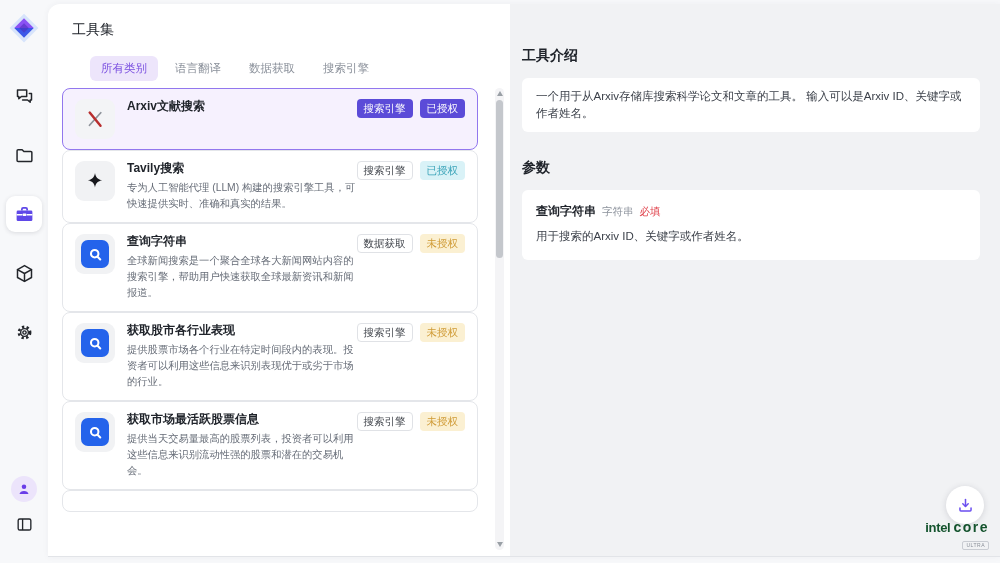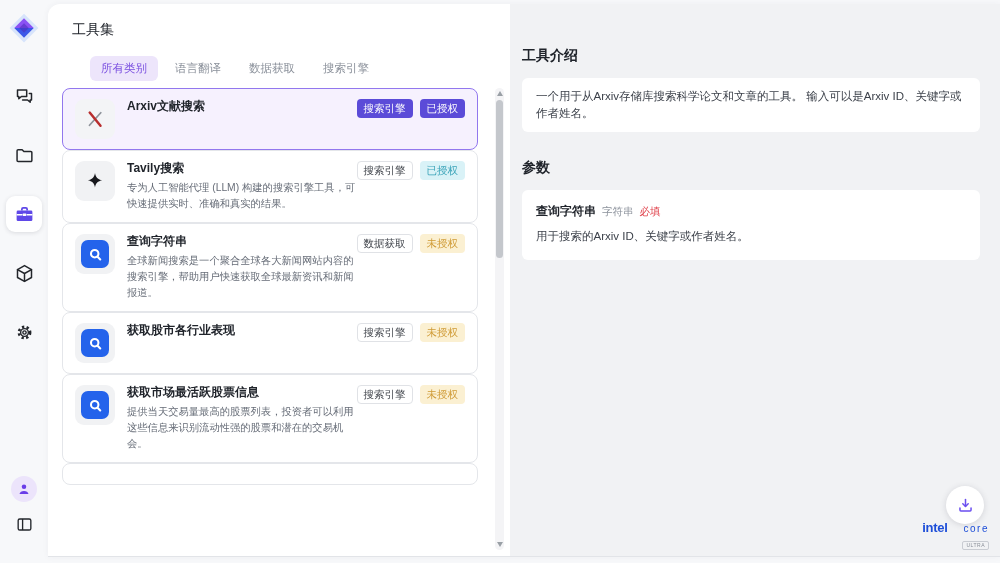--- a/index.html
+++ b/index.html
@@ -88,23 +88,23 @@
   .param-type{font-size:10.5px;color:#8b919b;}
   .param-req{font-size:10.5px;color:var(--req);}
   .param-desc{font-size:11.5px;color:#3c414a;margin-top:8px;}
   
   .fab{
     position:absolute;right:16px;bottom:39px;width:38px;height:38px;border-radius:50%;
     background:#fff;box-shadow:0 1px 6px rgba(50,50,70,.16);
     display:flex;align-items:center;justify-content:center;cursor:pointer;border:none;
   }
   .intel{position:absolute;right:11px;bottom:13px;text-align:right;line-height:1;}
-  .intel .row{display:flex;align-items:baseline;gap:16px;justify-content:flex-end;color:#1d4ed8;}
+  .intel .row{display:flex;align-items:baseline;gap:3px;justify-content:flex-end;color:#14532d;}
   .intel .i1{font-size:13px;font-weight:bold;letter-spacing:-0.3px;}
-  .intel .i2{font-size:10px;letter-spacing:1.5px;font-weight:normal;margin-top:7px;}
+  .intel .i2{font-size:14px;letter-spacing:1.5px;font-weight:bold;margin-top:7px;}
   .intel .i3{display:inline-block;margin-top:2px;font-size:5px;letter-spacing:.5px;color:#8a8f98;border:1px solid #c9ccd2;border-radius:2px;padding:1px 3px;}
 </style>
 </head>
 <body>
 
 <div class="rail">
   <div class="logo">
     <svg viewBox="0 0 24 24" width="30" height="30">
       <polygon points="12,0.5 23.5,12 12,23.5 0.5,12" fill="#d7e4fb"></polygon>
       <polygon points="12,4.2 19.8,12 4.2,12" fill="#8b52f4"></polygon>
@@ -225,20 +225,21 @@
     <div class="card-icon">
             <span class="tile">
               <svg viewBox="0 0 24 24" width="19" height="19" fill="none" stroke="#fff" stroke-width="2.6" stroke-linecap="round">
                 <circle cx="11" cy="11" r="4.7"></circle>
                 <path d="M14.6 14.8 18 18.2"></path>
               </svg>
             </span>
           </div>
     <div class="card-body">
       <div class="card-title">获取股市各行业表现</div>
+      <div class="card-desc">提供股票市场各个行业在特定时间段内的表现。投资者可以利用这些信息来识别表现优于或劣于市场的行业。</div>
     </div>
     <div class="card-badges">
       <span class="badge cat outline">搜索引擎</span>
       <span class="badge st amber">未授权</span>
     </div>
   </div>
         <div class="card">
     <div class="card-icon">
             <span class="tile">
               <svg viewBox="0 0 24 24" width="19" height="19" fill="none" stroke="#fff" stroke-width="2.6" stroke-linecap="round">

